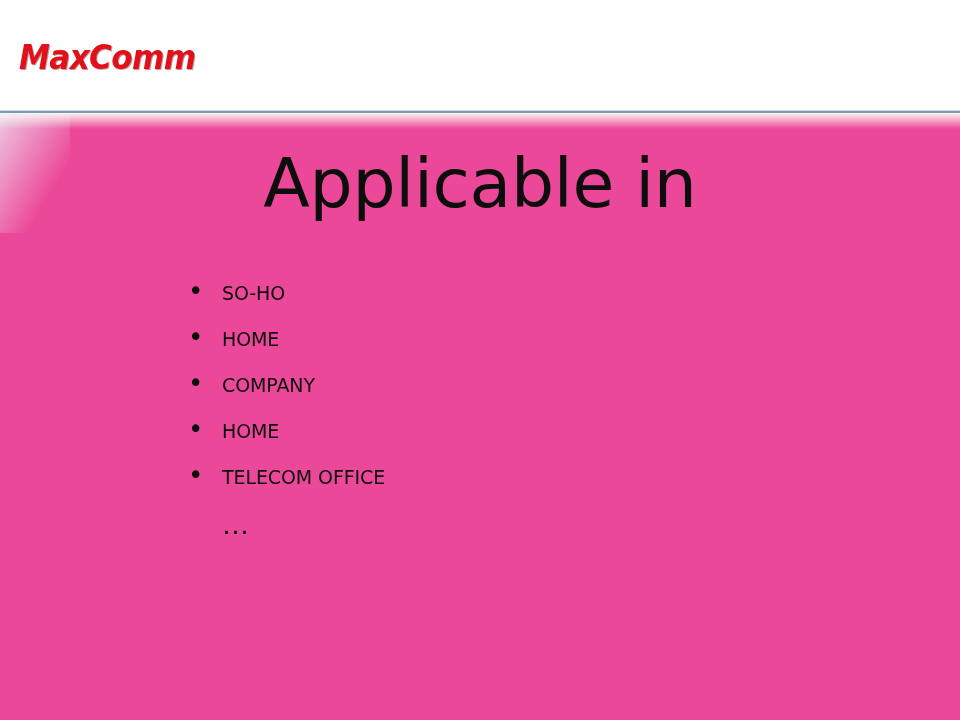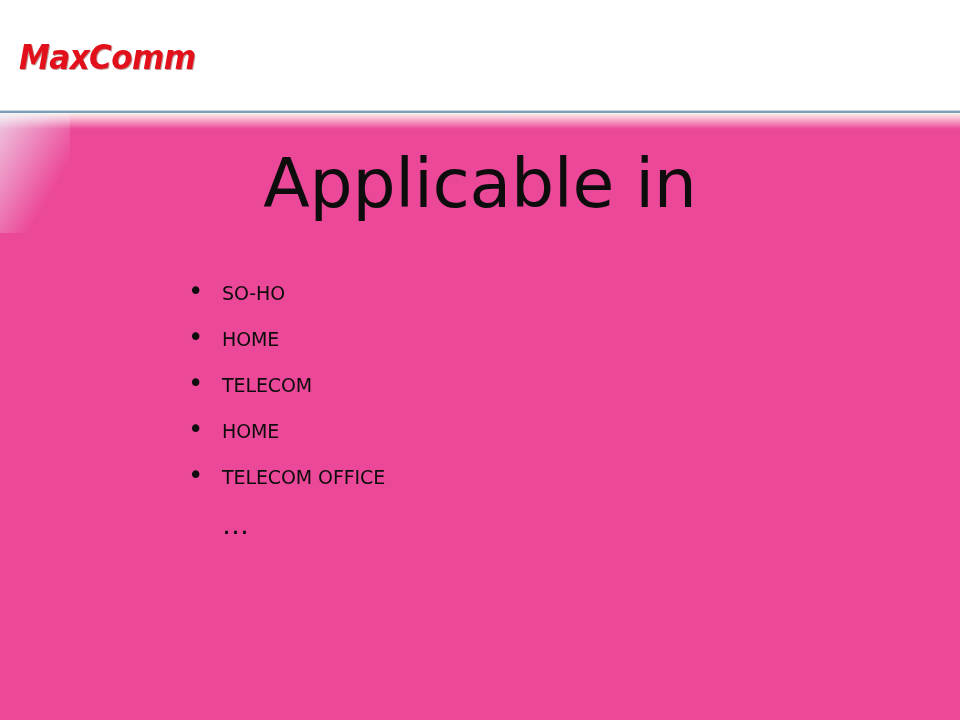--- a/index.html
+++ b/index.html
@@ -182,21 +182,21 @@
       <span class="bullet-text">SO-HO</span>
     </li>
 
     <li class="bullet-row">
       <span class="bullet-mark">•</span>
       <span class="bullet-text">HOME</span>
     </li>
 
     <li class="bullet-row">
       <span class="bullet-mark">•</span>
-      <span class="bullet-text">TELECOM</span>
+      <span class="bullet-text">COMPANY</span>
     </li>
 
     <li class="bullet-row">
       <span class="bullet-mark">•</span>
       <span class="bullet-text">HOME</span>
     </li>
 
     <li class="bullet-row">
       <span class="bullet-mark">•</span>
       <span class="bullet-text">TELECOM OFFICE</span>

